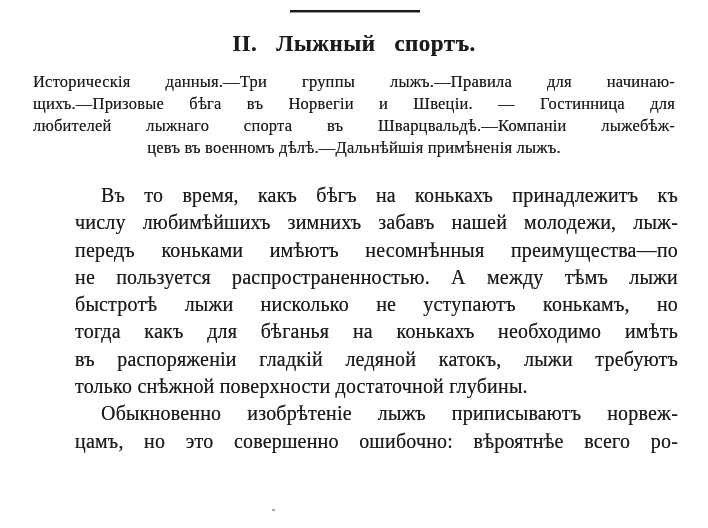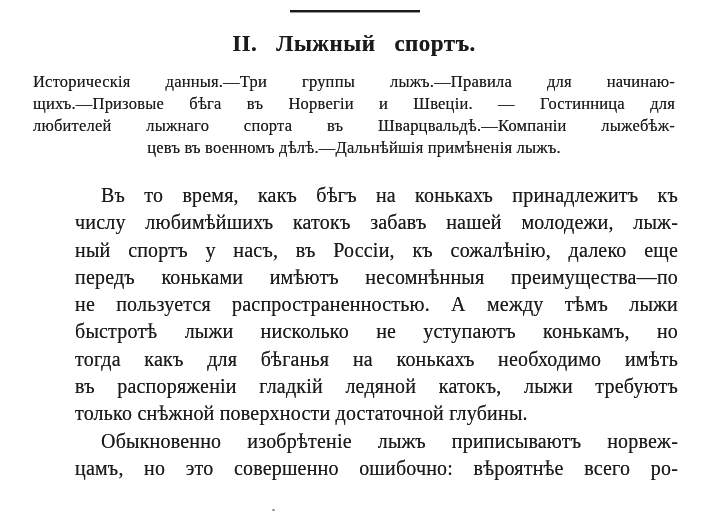--- a/index.html
+++ b/index.html
@@ -101,22 +101,21 @@
 
   <div class="headnote">
     <div class="hn-line">Историческія данныя.—Три группы лыжъ.—Правила для начинаю-</div>
     <div class="hn-line">щихъ.—Призовые бѣга въ Норвегіи и Швеціи. — Гостинница для</div>
     <div class="hn-line">любителей лыжнаго спорта въ Шварцвальдѣ.—Компаніи лыжебѣж-</div>
     <div class="hn-line center">цевъ въ военномъ дѣлѣ.—Дальнѣйшія примѣненія лыжъ.</div>
   </div>
 
   <div class="bodytext">
     <div class="b-line indent">Въ то время, какъ бѣгъ на конькахъ принадлежитъ къ</div>
-    <div class="b-line">числу любимѣйшихъ катокъ забавъ нашей молодежи, лыж-</div>
-    <div class="b-line">ный спортъ у насъ, въ Россіи, къ сожалѣнію, далеко еще</div>
+    <div class="b-line">числу любимѣйшихъ зимнихъ забавъ нашей молодежи, лыж-</div>
     <div class="b-line">передъ коньками имѣютъ несомнѣнныя преимущества—по</div>
     <div class="b-line">не пользуется распространенностью. А между тѣмъ лыжи</div>
     <div class="b-line">быстротѣ лыжи нисколько не уступаютъ конькамъ, но</div>
     <div class="b-line">тогда какъ для бѣганья на конькахъ необходимо имѣть</div>
     <div class="b-line">въ распоряженіи гладкій ледяной катокъ, лыжи требуютъ</div>
     <div class="b-line para-end">только снѣжной поверхности достаточной глубины.</div>
     <div class="b-line indent">Обыкновенно изобрѣтеніе лыжъ приписываютъ норвеж-</div>
     <div class="b-line">цамъ, но это совершенно ошибочно: вѣроятнѣе всего ро-</div>
   </div>
 

